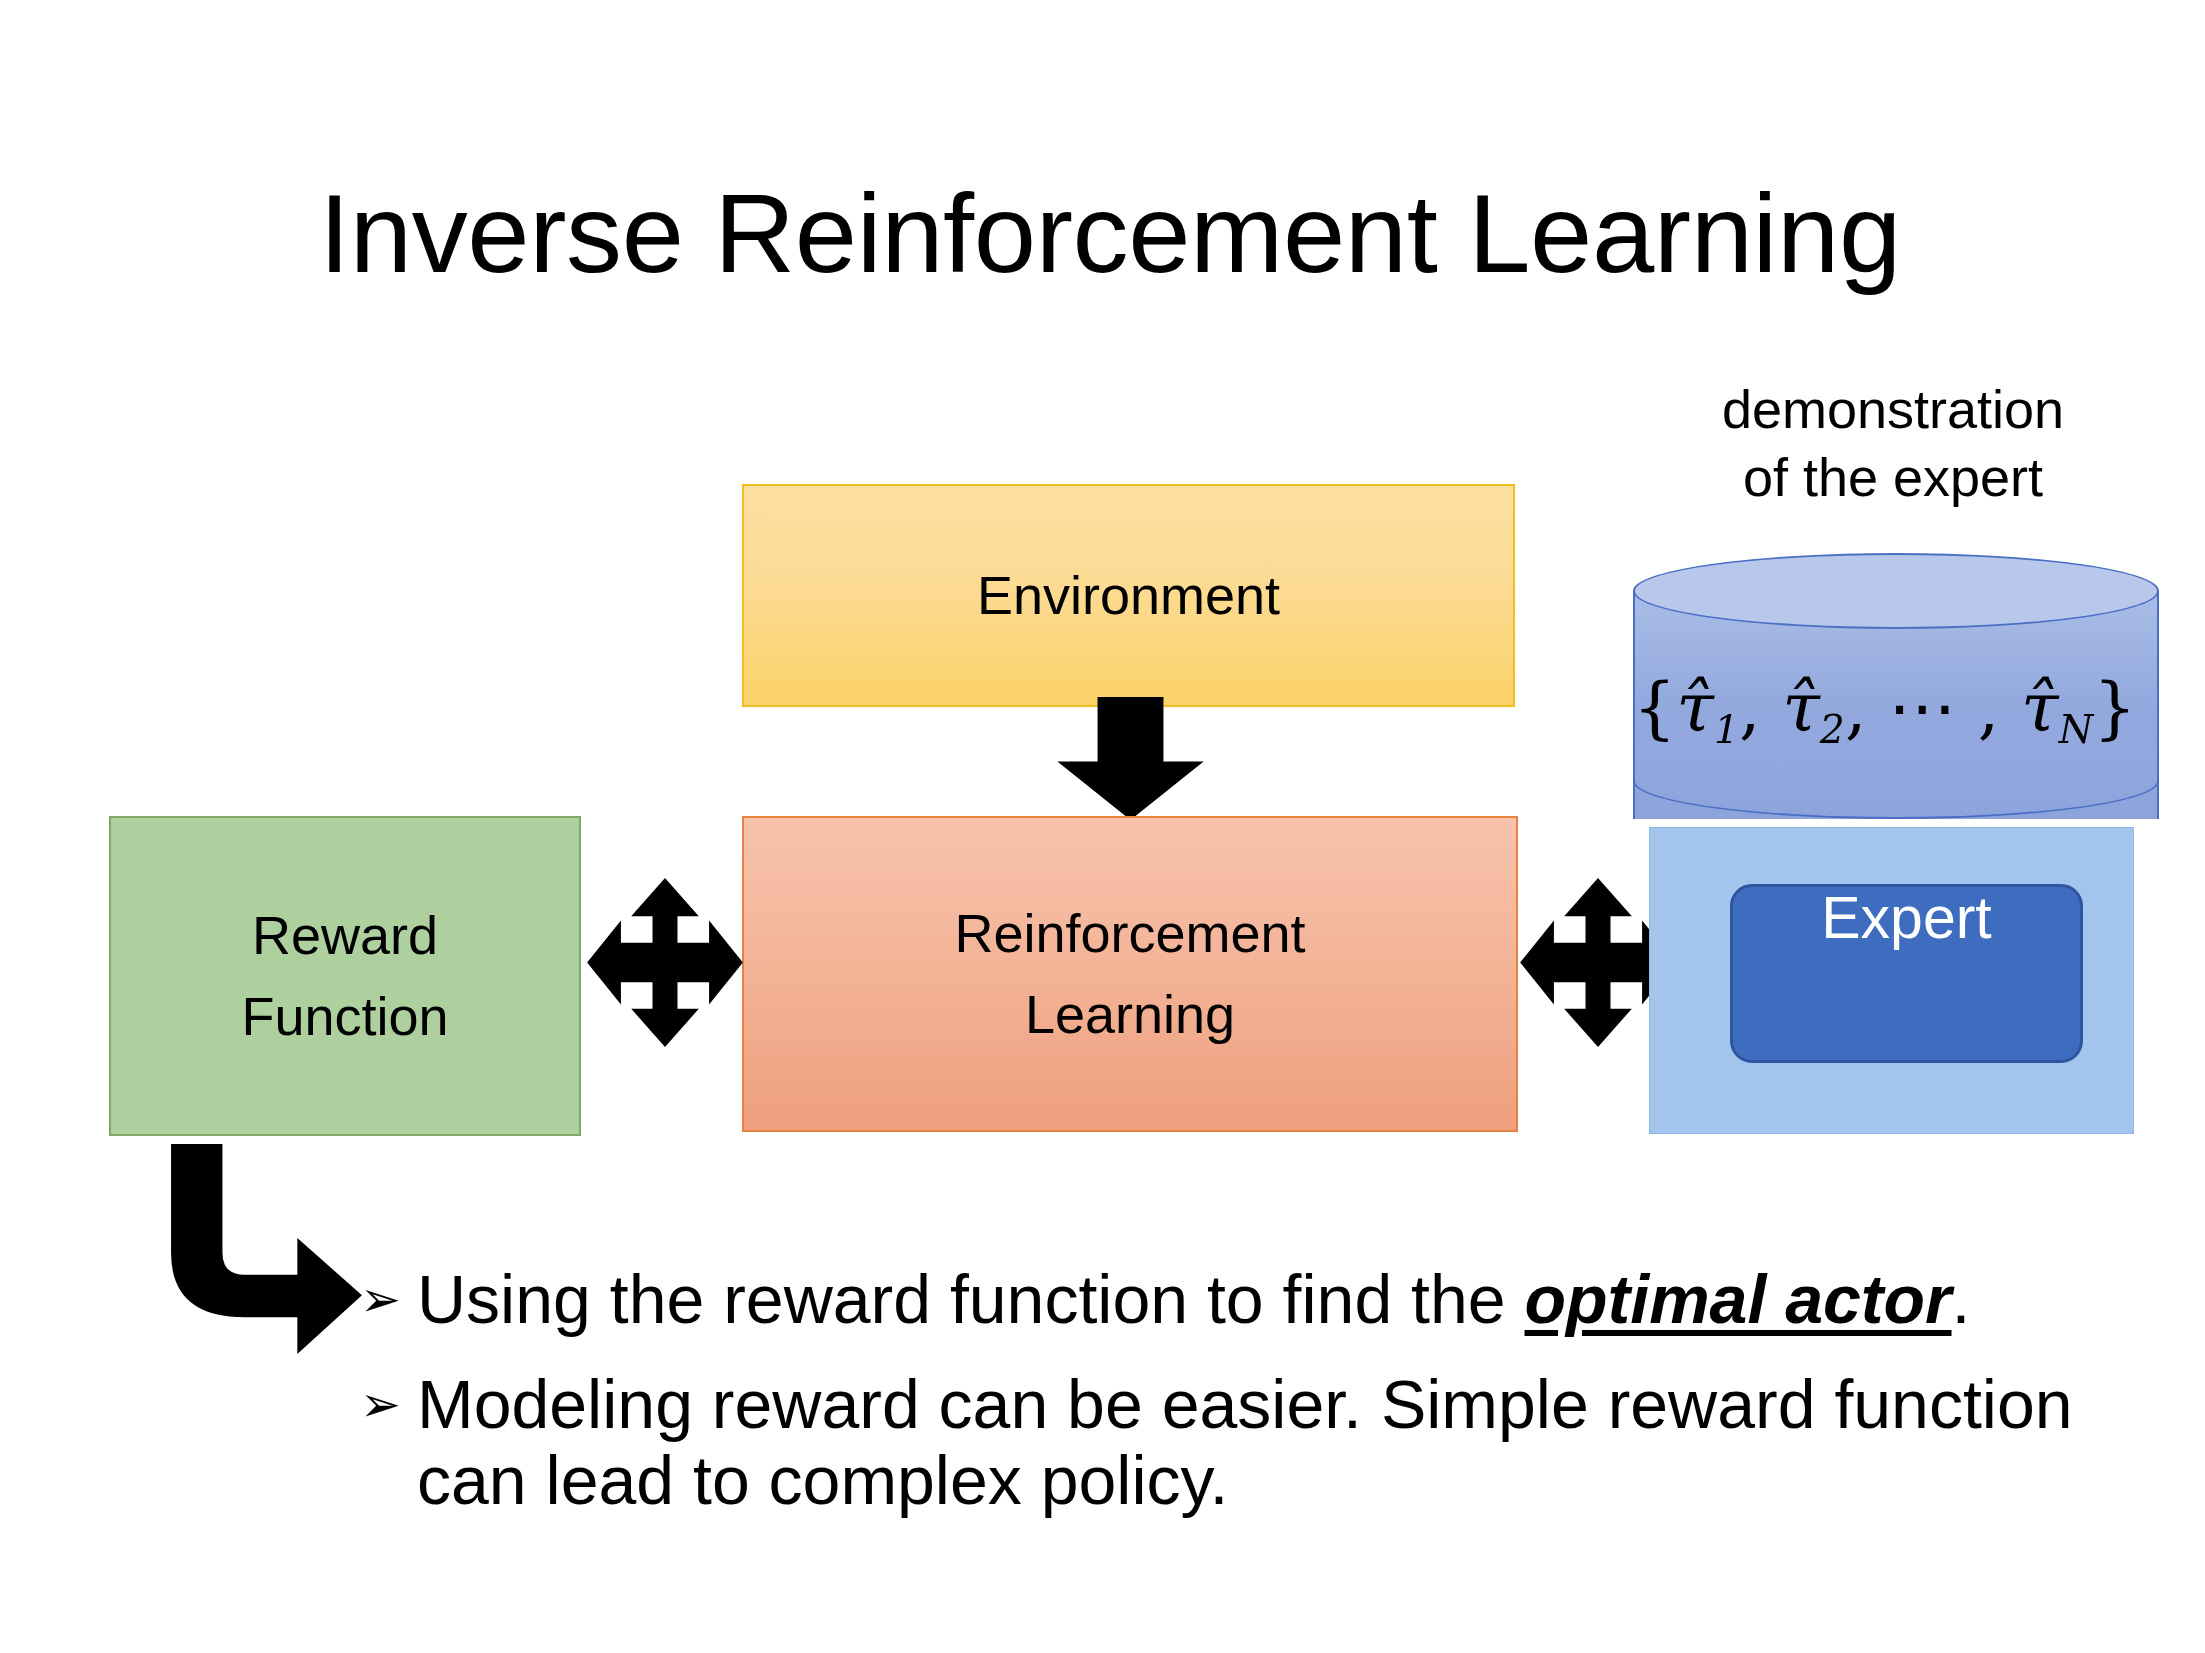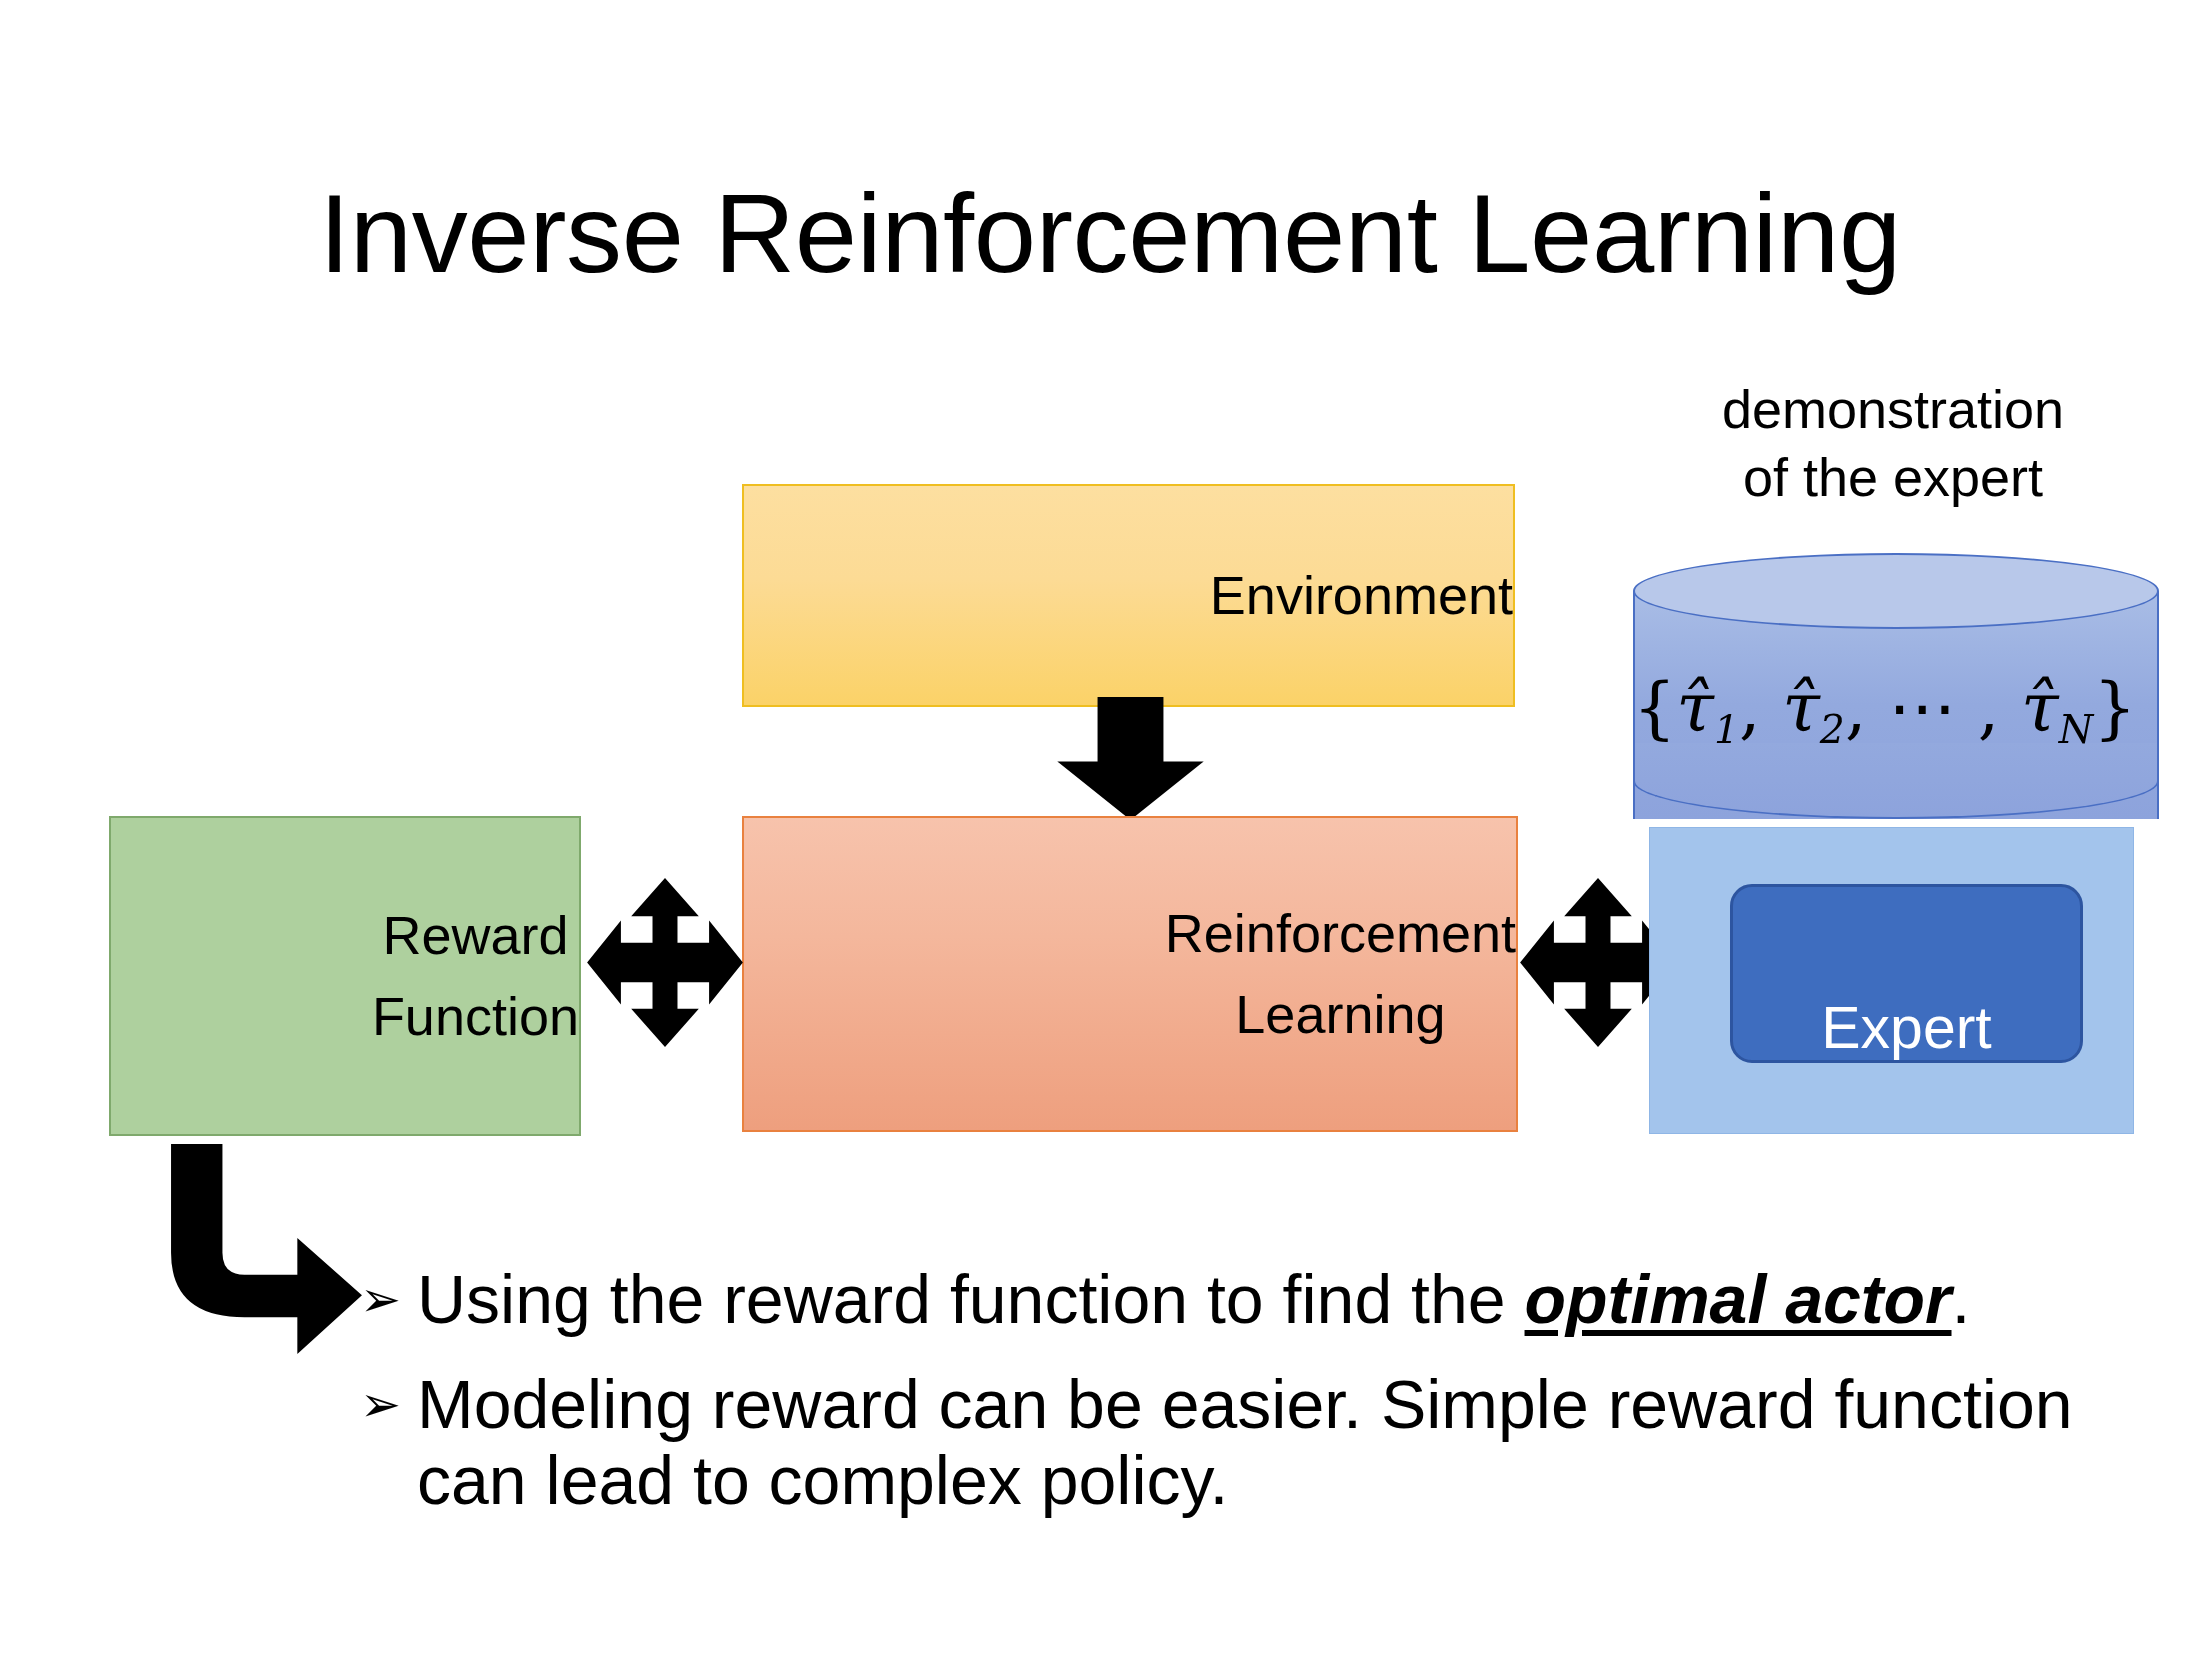--- a/index.html
+++ b/index.html
@@ -35,21 +35,21 @@
     white-space: nowrap;
     text-align: center;
   }
 
   
   .proc-box {
     position: absolute;
     box-sizing: border-box;
     display: flex;
     align-items: center;
-    justify-content: flex-end;
+    justify-content: center;
     text-align: center;
     color: #000000;
   }
 
   #env-box {
     left: 742px;
     top: 484px;
     width: 773px;
     height: 223px;
     background: linear-gradient(180deg, #FDDFA0 0%, #FCDB95 42%, #FBD268 100%);
@@ -136,21 +136,21 @@
     position: absolute;
     left: 1730px;
     top: 884px;
     width: 353px;
     height: 179px;
     box-sizing: border-box;
     background: #3E6DBF;
     border: 3.7px solid #2D55A0;
     border-radius: 22px;
     display: flex;
-    align-items: flex-end;
+    align-items: flex-start;
     justify-content: center;
     color: #ffffff;
     font-size: 59px;
     line-height: 63px;
   }
 
   
   #cylinder {
     position: absolute;
     left: 1633px;

